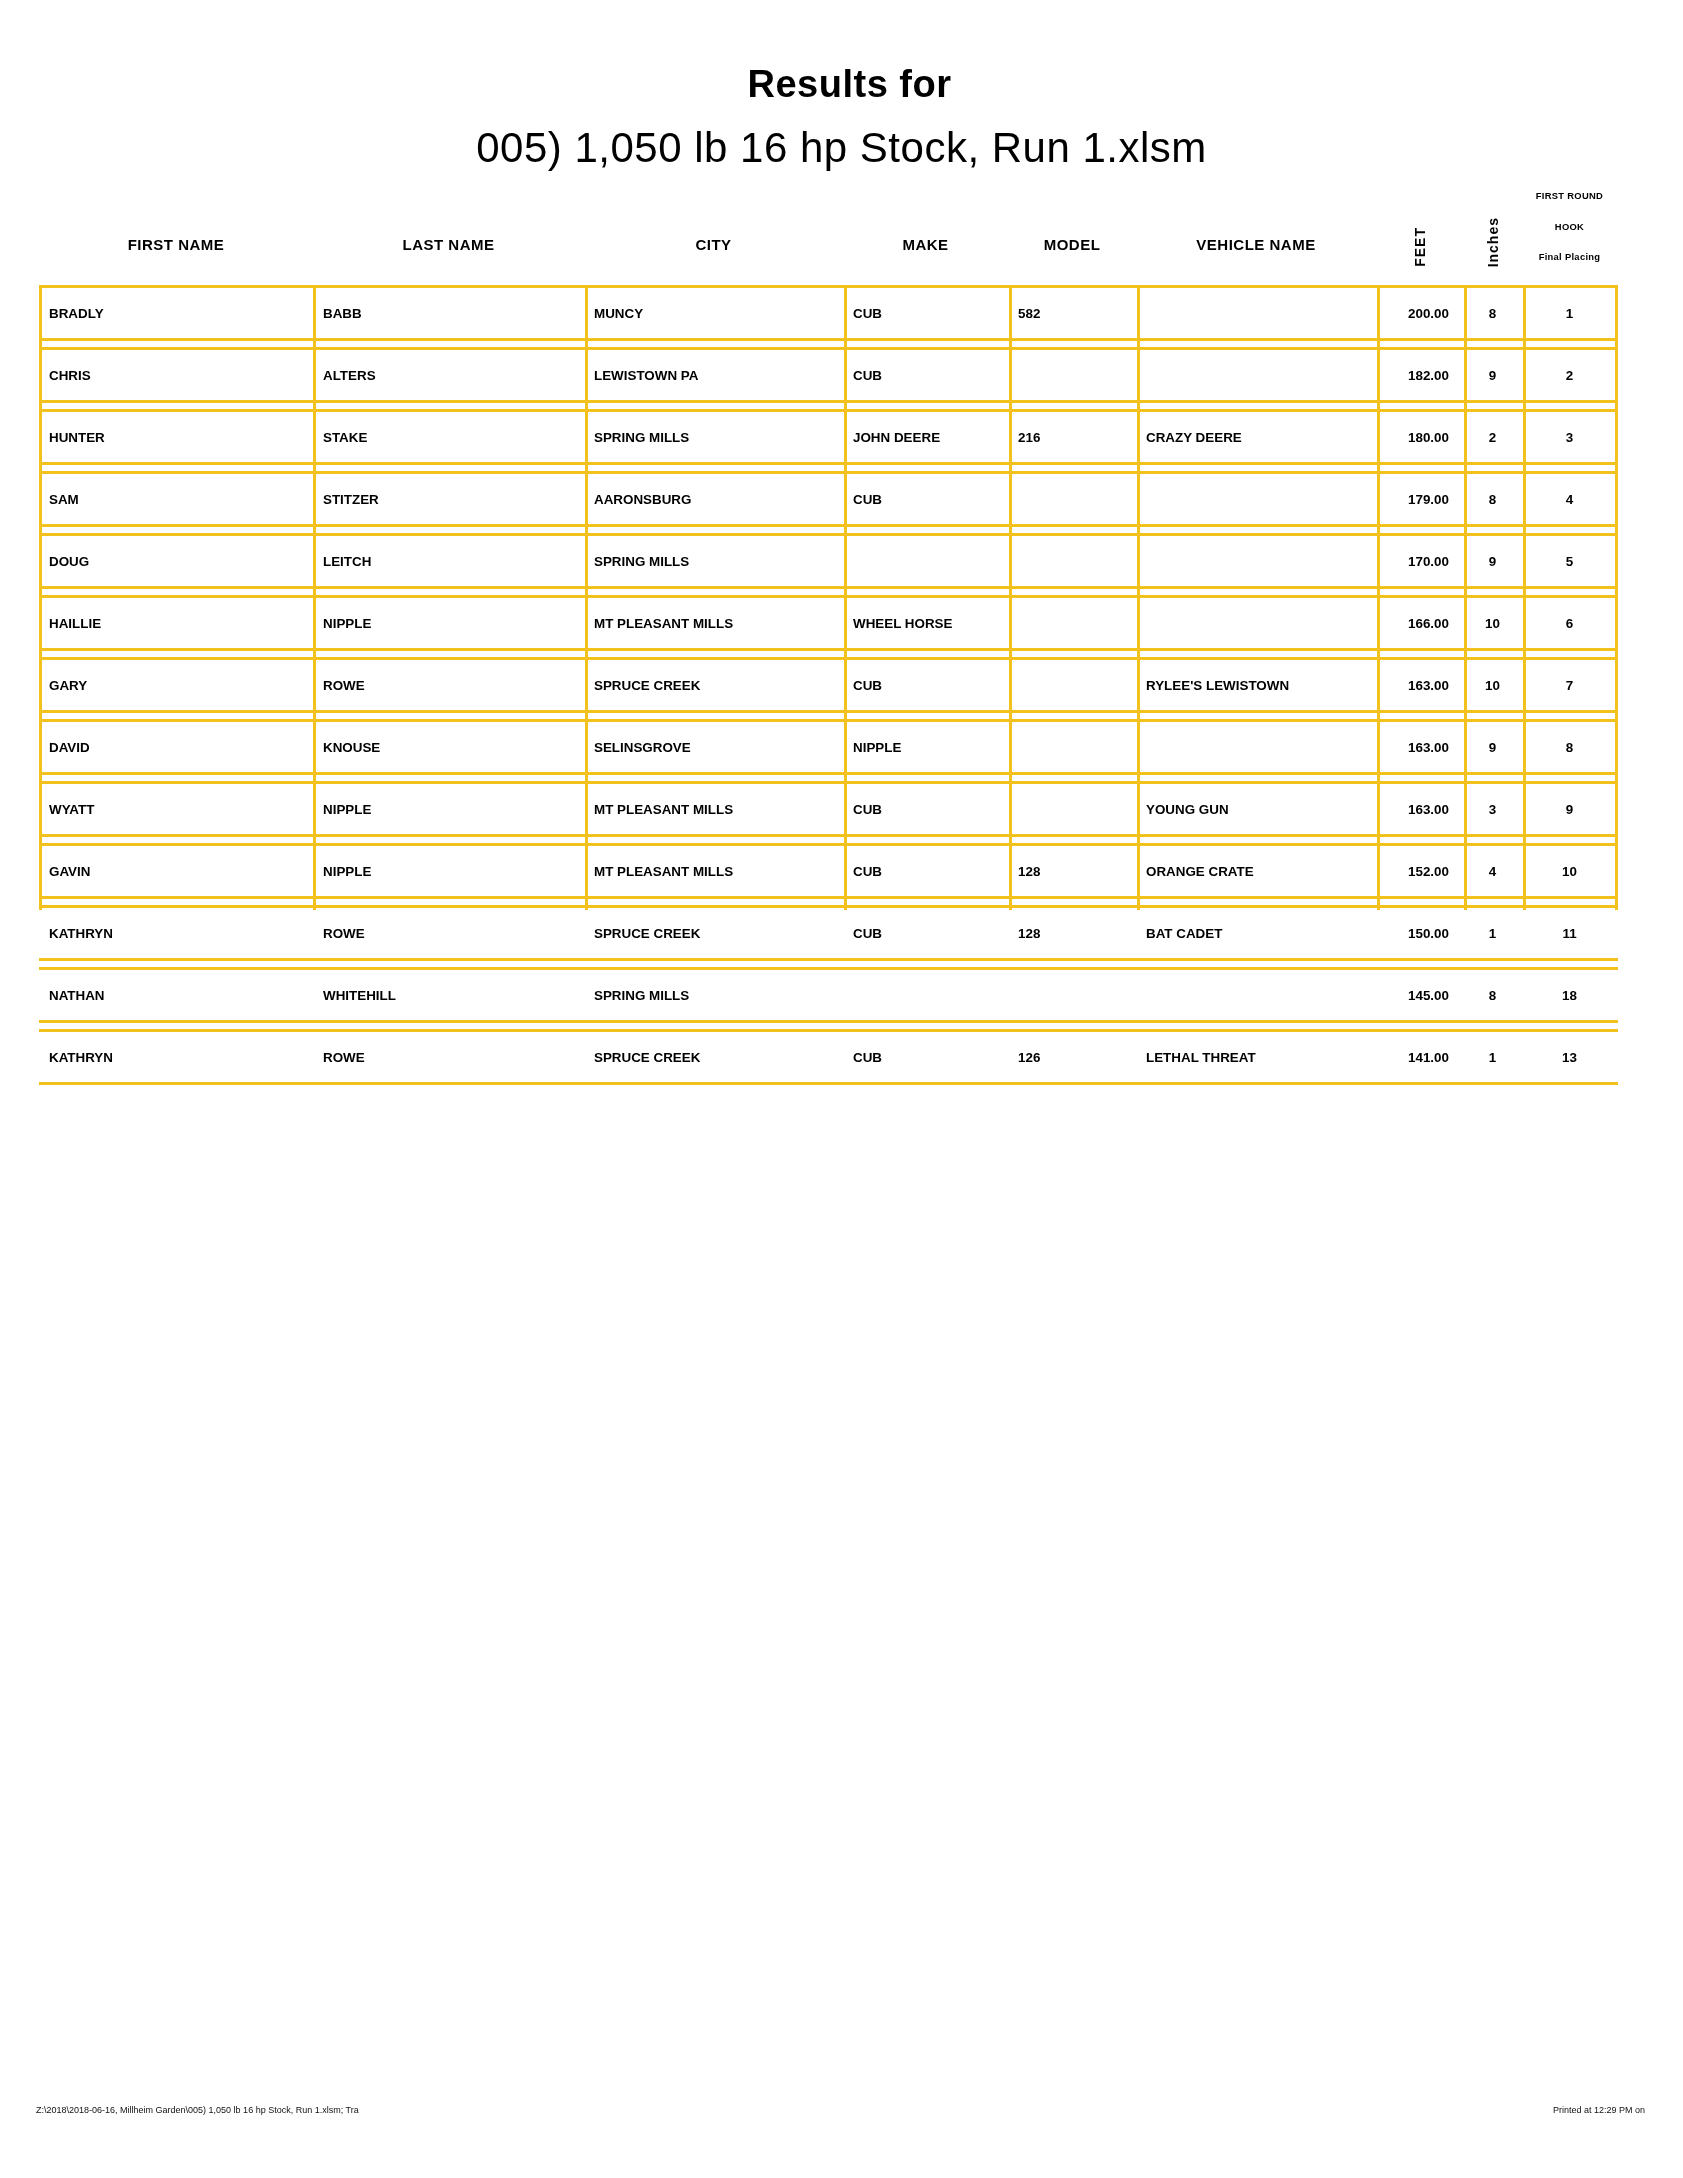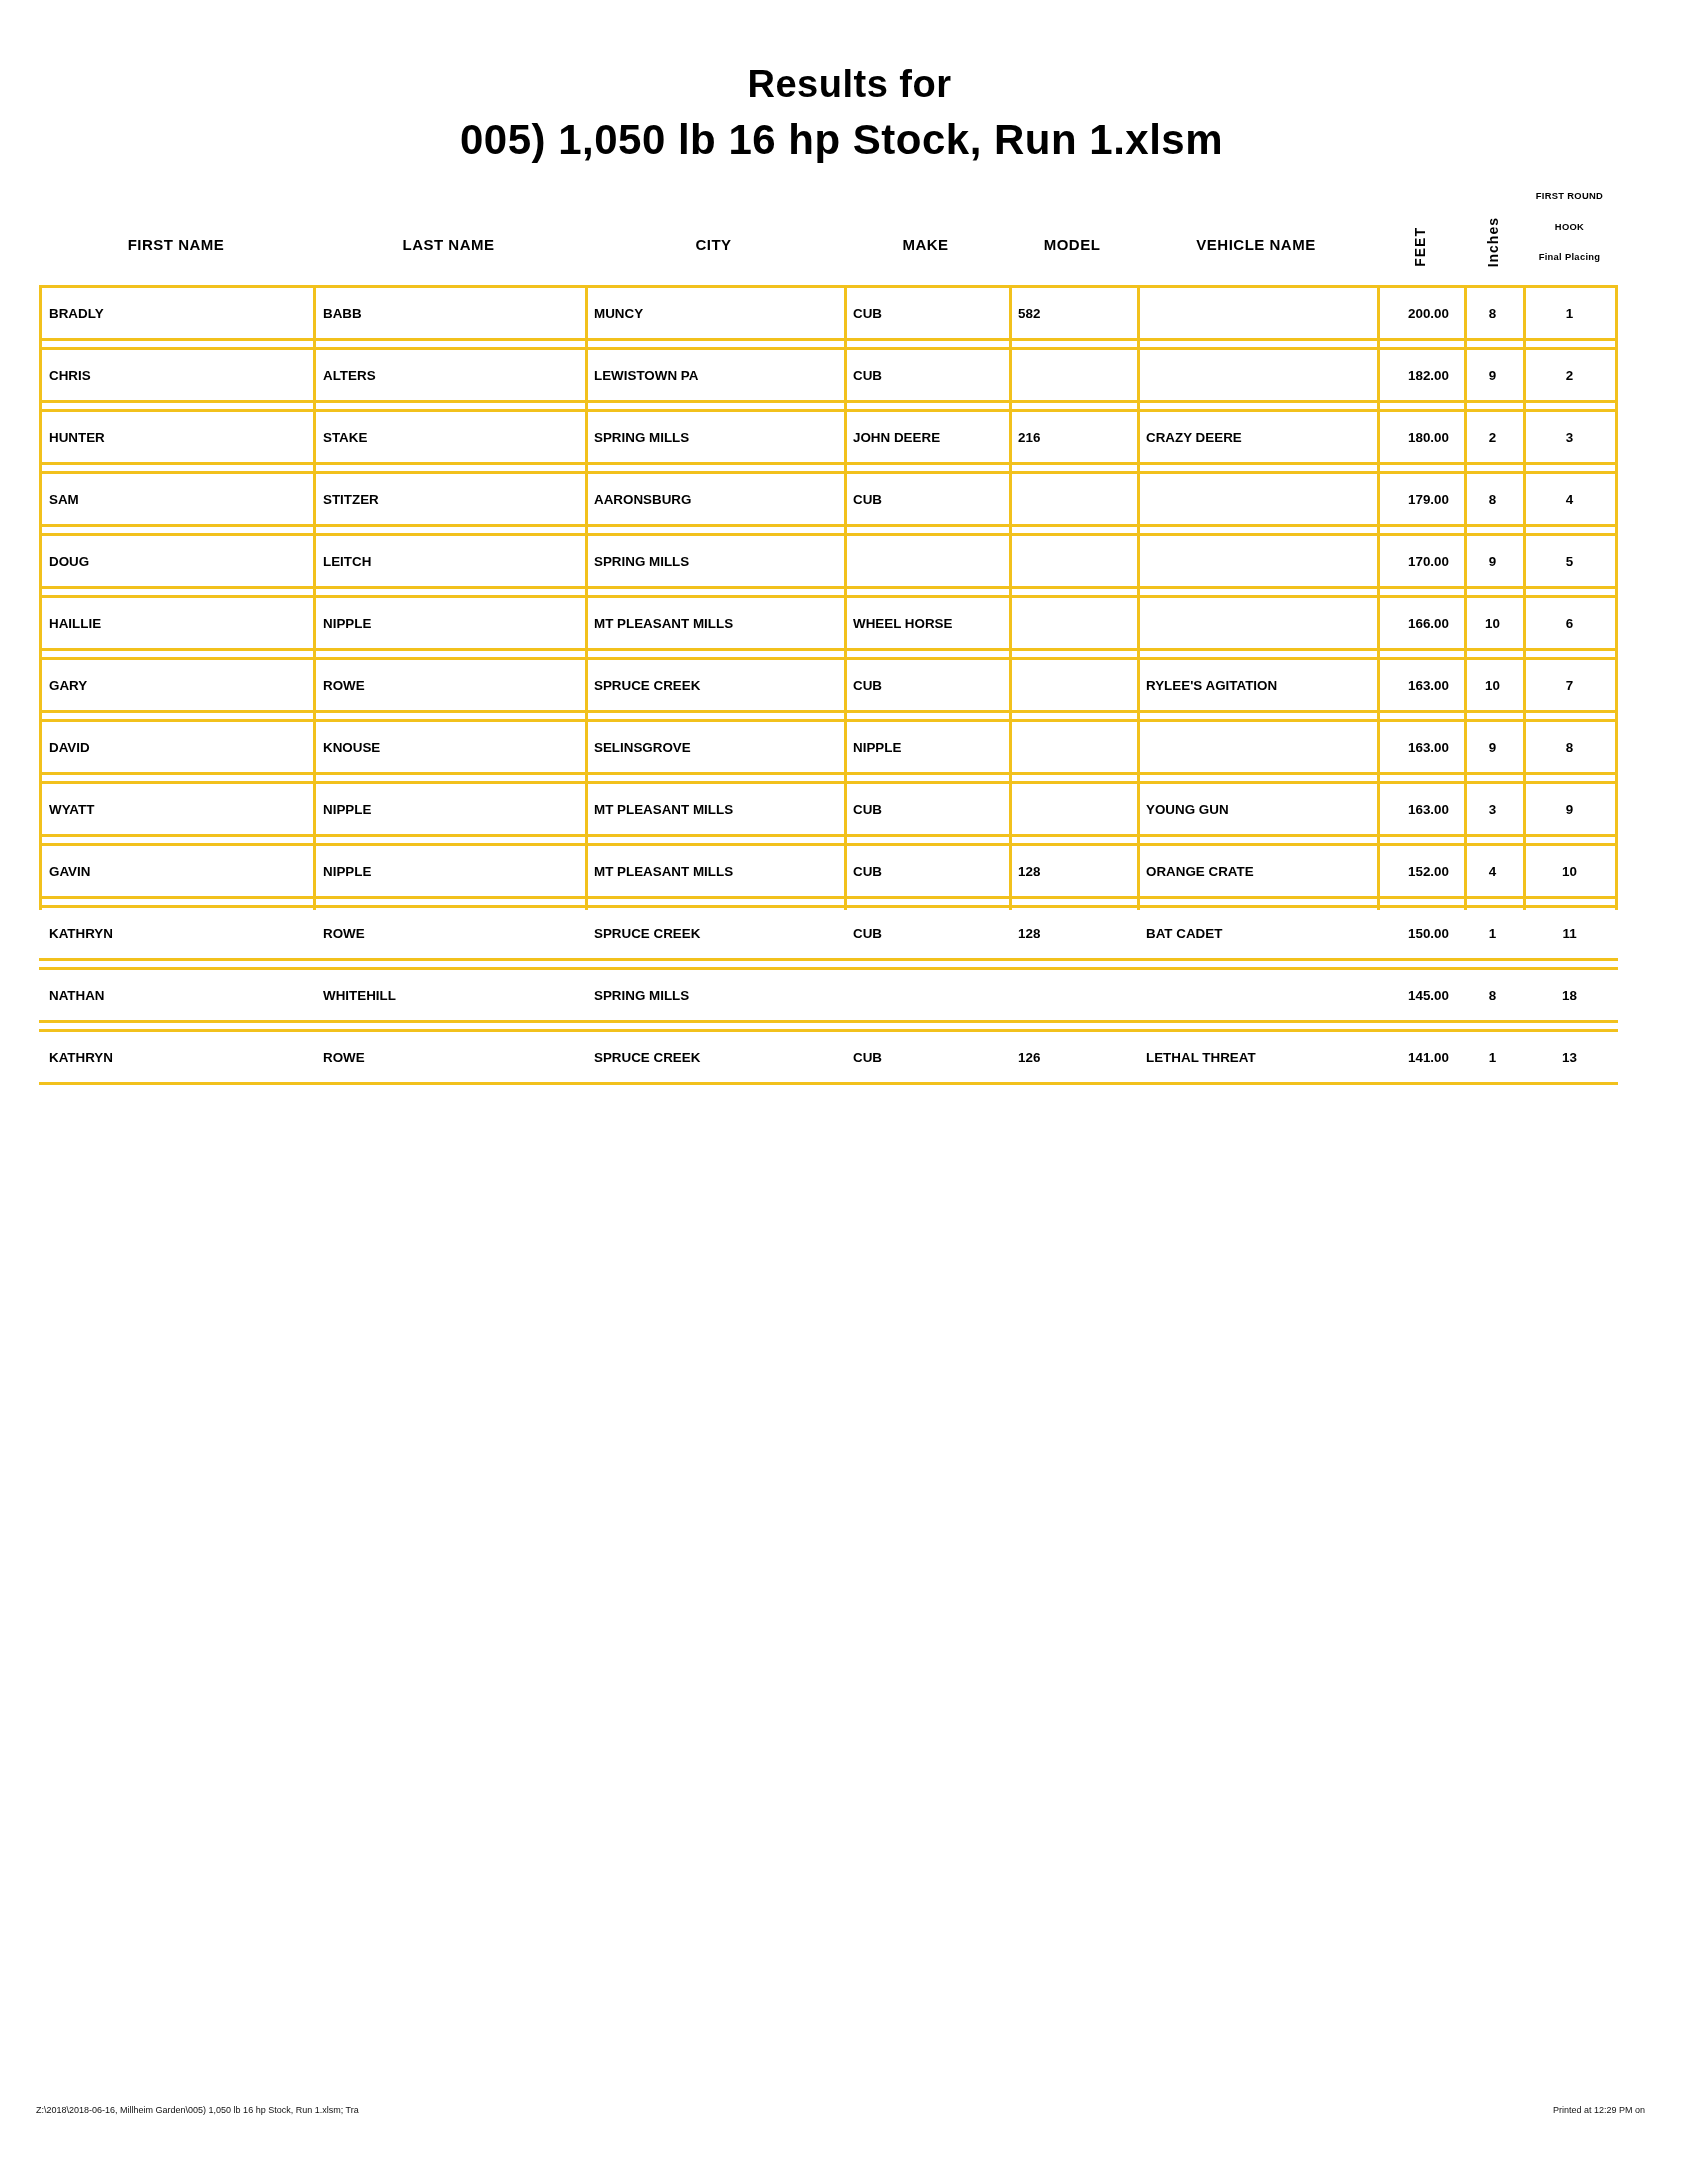--- a/index.html
+++ b/index.html
@@ -8,21 +8,21 @@
   body {
     width: 1683px;
     height: 2178px;
     position: relative;
     font-family: "Liberation Sans", sans-serif;
     color: #000;
     overflow: hidden;
   }
   .title-block { text-align: center; padding-top: 63px; }
   .title-line1 { font-size: 38px; font-weight: bold; letter-spacing: 0.5px; padding-left: 16px; }
-  .title-line2 { font-size: 42px; font-weight: bold; margin-top: 10px; letter-spacing: 0.5px; }
+  .title-line2 { font-size: 42px; font-weight: normal; margin-top: 18px; letter-spacing: 0.5px; }
 
   .sheet { position: absolute; left: 39px; top: 184px; width: 1579px; }
 
   .grid-cols {
     display: grid;
     grid-template-columns: 274px 271px 259px 165px 128px 240px 87px 59px 95px;
   }
 
   .header-row { height: 95px; align-items: end; }
   .hcell {
@@ -189,21 +189,21 @@
           <div class="cell num-center">10</div>
           <div class="cell num-center">6</div>
         </div>
 
         <div class="grid-cols row">
           <div class="cell">GARY</div>
           <div class="cell">ROWE</div>
           <div class="cell">SPRUCE CREEK</div>
           <div class="cell">CUB</div>
           <div class="cell"></div>
-          <div class="cell">RYLEE'S AGITATION</div>
+          <div class="cell">RYLEE'S LEWISTOWN</div>
           <div class="cell num-right">163.00</div>
           <div class="cell num-center">10</div>
           <div class="cell num-center">7</div>
         </div>
 
         <div class="grid-cols row">
           <div class="cell">DAVID</div>
           <div class="cell">KNOUSE</div>
           <div class="cell">SELINSGROVE</div>
           <div class="cell">NIPPLE</div>

